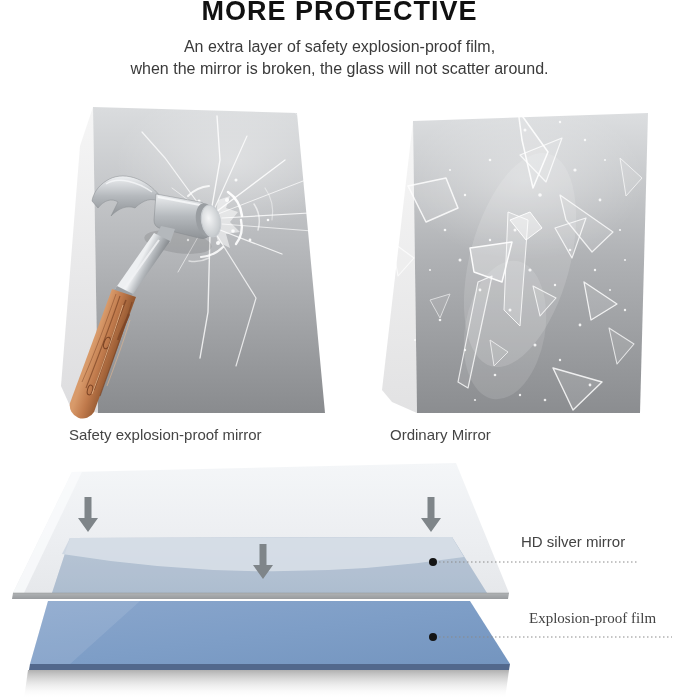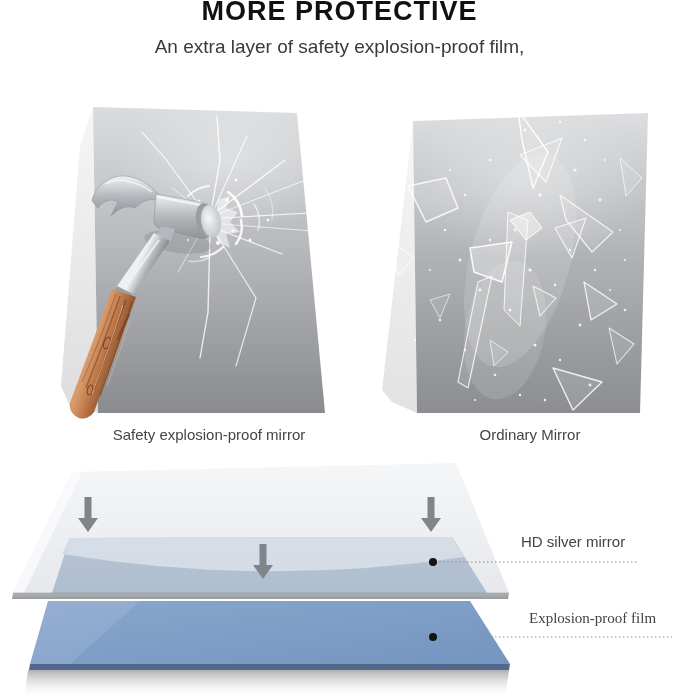--- a/index.html
+++ b/index.html
@@ -8,29 +8,29 @@
     background:#ffffff; font-family:"Liberation Sans", sans-serif;
   }
   .page { position:absolute; inset:0;border-radius:21px; }
   .title {
     position:absolute; top:-4px; left:0; width:679px; margin:0;
     text-align:center; font-size:27px; font-weight:bold; letter-spacing:1px;
     color:#111111; line-height:30px;
   }
   .subtitle {
     position:absolute; top:36px; left:0; width:679px;
-    text-align:center; font-size:19px; line-height:22px; color:#3a3a3a;
+    text-align:center; font-size:16px; line-height:22px; color:#3a3a3a;
   }
   .subtitle div { margin:0; }
   figure.panel { position:absolute; margin:0; width:280px; height:350px; }
   #left-figure  { left:60px;  top:100px; }
   #right-figure { left:370px; top:100px; }
   figure.panel svg { display:block; }
   .caption {
-    position:absolute; top:326px; width:280px; text-align:center;
+    position:absolute; top:326px; width:280px; text-align:left;
     font-size:15px; color:#454545; white-space:nowrap;
   }
   #left-figure .caption  { left:9px; }
   #right-figure .caption { left:20px; }
   .diagram { position:absolute; left:0; top:460px; width:588px; height:239px; }
   .diagram svg { display:block; position:absolute; left:0; top:0; }
   .callout-label {
     position:absolute; font-size:15px; color:#434343; white-space:nowrap;
   }
   #hd-label   { left:521px; top:73px; }
@@ -38,20 +38,21 @@
 </style>
 </head>
 <body>
 
 <div class="page">
 
   <h1 class="title">MORE PROTECTIVE</h1>
 
   <div class="subtitle">
     <div>An extra layer of safety explosion-proof film,</div>
+    <div>when the mirror is broken, the glass will not scatter around.</div>
   </div>
 
   <figure class="panel" id="left-figure">
     <svg width="280" height="320" viewBox="0 0 280 320">
       <defs>
         <linearGradient id="faceL" x1="0" y1="0" x2="0" y2="1">
           <stop offset="0" stop-color="#dadcde"></stop>
           <stop offset="0.45" stop-color="#b7b9bc"></stop>
           <stop offset="1" stop-color="#898b8e"></stop>
         </linearGradient>

